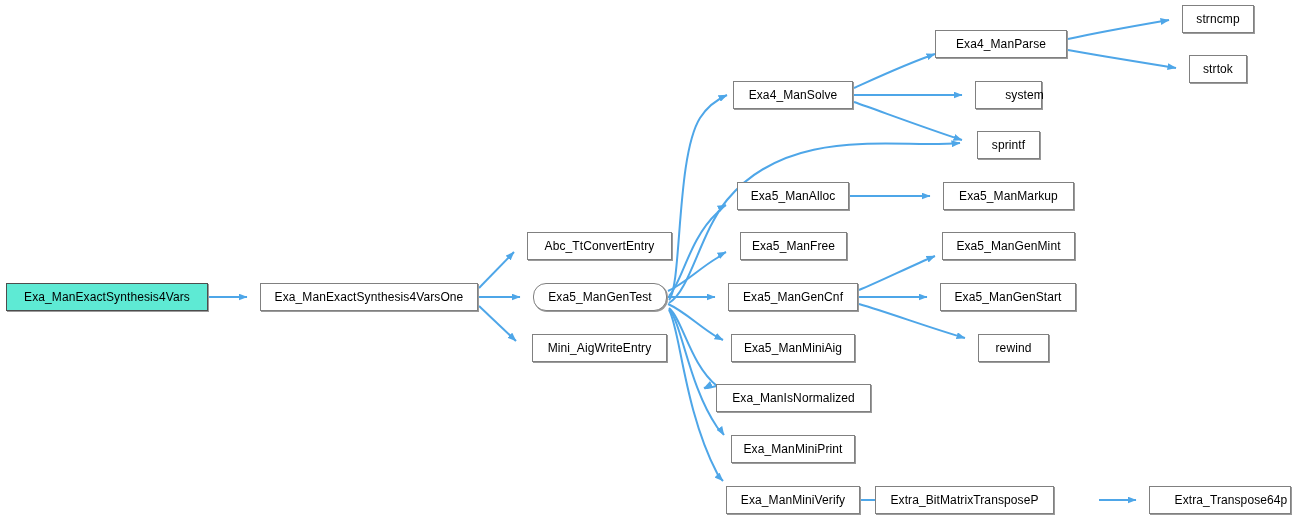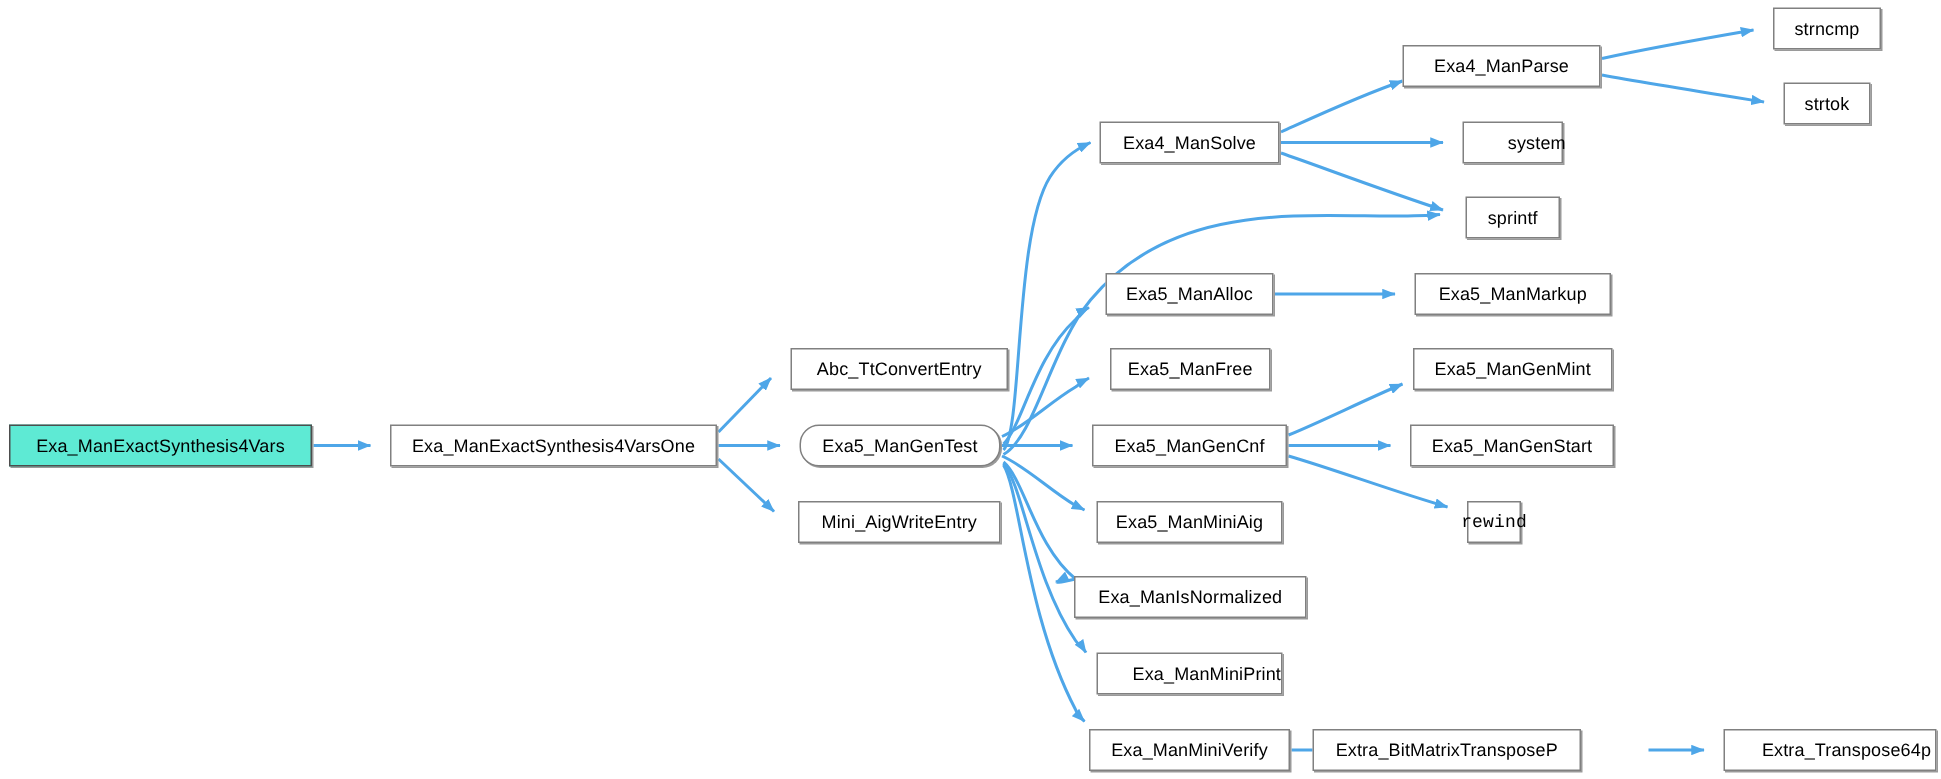--- a/index.html
+++ b/index.html
@@ -110,21 +110,21 @@
       </div>
       <div class="node" style="left: 728px; top: 283px; width: 130px; height: 28px;">
         <span class="node-label">Exa5_ManGenCnf</span>
       </div>
       <div class="node" style="left: 731px; top: 334px; width: 124px; height: 28px;">
         <span class="node-label">Exa5_ManMiniAig</span>
       </div>
       <div class="node" style="left: 716px; top: 384px; width: 155px; height: 28px;">
         <span class="node-label">Exa_ManIsNormalized</span>
       </div>
-      <div class="node" style="left: 731px; top: 435px; width: 124px; height: 28px; justify-content: flex-end;">
+      <div class="node" style="left: 731px; top: 435px; width: 124px; height: 28px;">
         <span class="node-label">Exa_ManMiniPrint</span>
       </div>
       <div class="node" style="left: 726px; top: 486px; width: 134px; height: 28px;">
         <span class="node-label">Exa_ManMiniVerify</span>
       </div>
       <div class="node" style="left: 935px; top: 30px; width: 132px; height: 28px;">
         <span class="node-label">Exa4_ManParse</span>
       </div>
       <div class="node" style="left: 975px; top: 81px; width: 67px; height: 28px; padding-left: 32px;">
         <span class="node-label">system</span>
@@ -134,21 +134,21 @@
       </div>
       <div class="node" style="left: 943px; top: 182px; width: 131px; height: 28px;">
         <span class="node-label">Exa5_ManMarkup</span>
       </div>
       <div class="node" style="left: 942px; top: 232px; width: 133px; height: 28px;">
         <span class="node-label">Exa5_ManGenMint</span>
       </div>
       <div class="node" style="left: 940px; top: 283px; width: 136px; height: 28px;">
         <span class="node-label">Exa5_ManGenStart</span>
       </div>
-      <div class="node" style="left: 978px; top: 334px; width: 36px; height: 28px; font-family: Liberation Mono, monospace;">
+      <div class="node" style="left: 978px; top: 334px; width: 71px; height: 28px;">
         <span class="node-label">rewind</span>
       </div>
       <div class="node" style="left: 875px; top: 486px; width: 179px; height: 28px;">
         <span class="node-label">Extra_BitMatrixTransposeP</span>
       </div>
       <div class="node" style="left: 1149px; top: 486px; width: 142px; height: 28px; padding-left: 22px;">
         <span class="node-label">Extra_Transpose64p</span>
       </div>
       <div class="node" style="left: 1182px; top: 5px; width: 72px; height: 28px;">
         <span class="node-label">strncmp</span>

